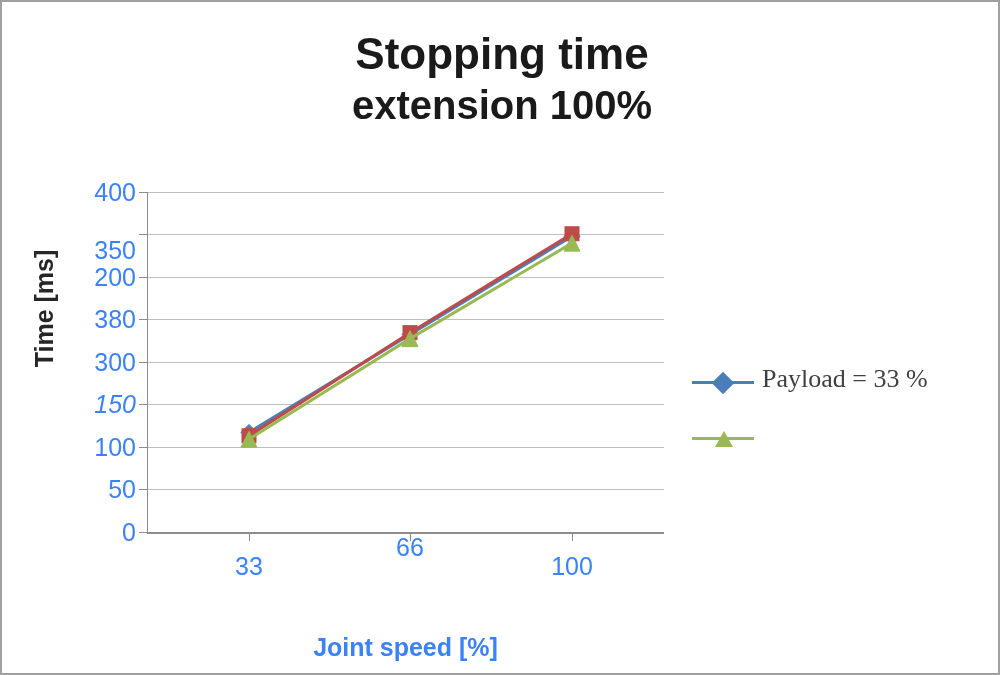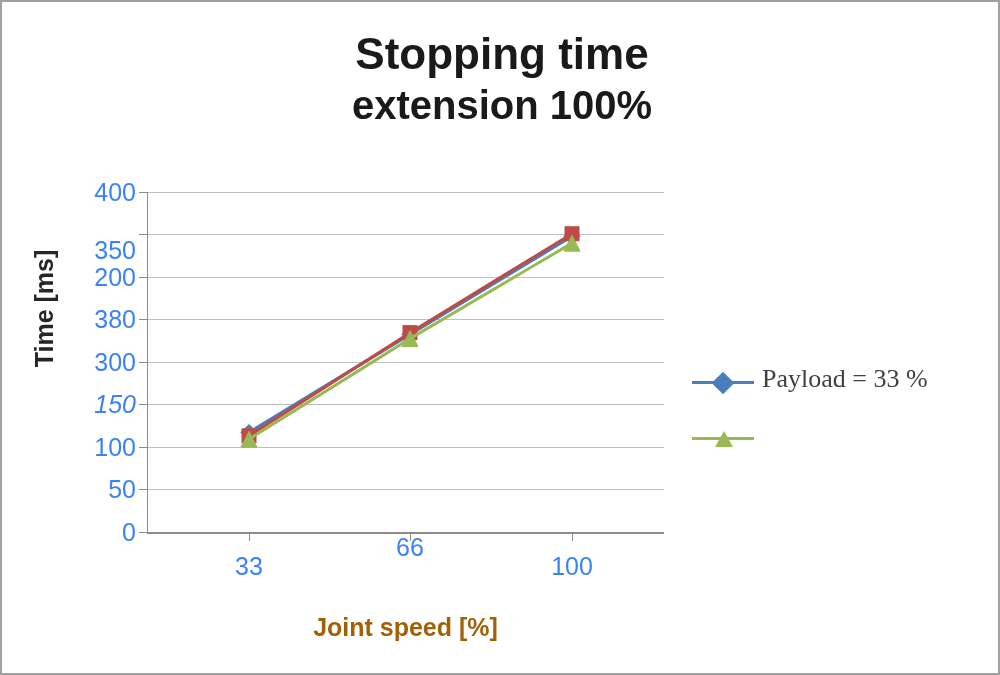--- a/index.html
+++ b/index.html
@@ -130,26 +130,26 @@
     text-align: center;
     font-size: 25px;
     font-weight: bold;
     color: #262626;
     transform: rotate(-90deg);
     transform-origin: center center;
   }
   #x-axis-title {
     position: absolute;
     left: 145px;
-    top: 611px;
+    top: 631px;
     width: 517px;
     text-align: center;
     font-size: 25px;
     font-weight: bold;
-    color: #a16207;
+    color: #3b82f6;
   }
 
   
   #legend {
     position: absolute;
     left: 690px;
     top: 336px;
     width: 300px;
   }
   .legend-row {

